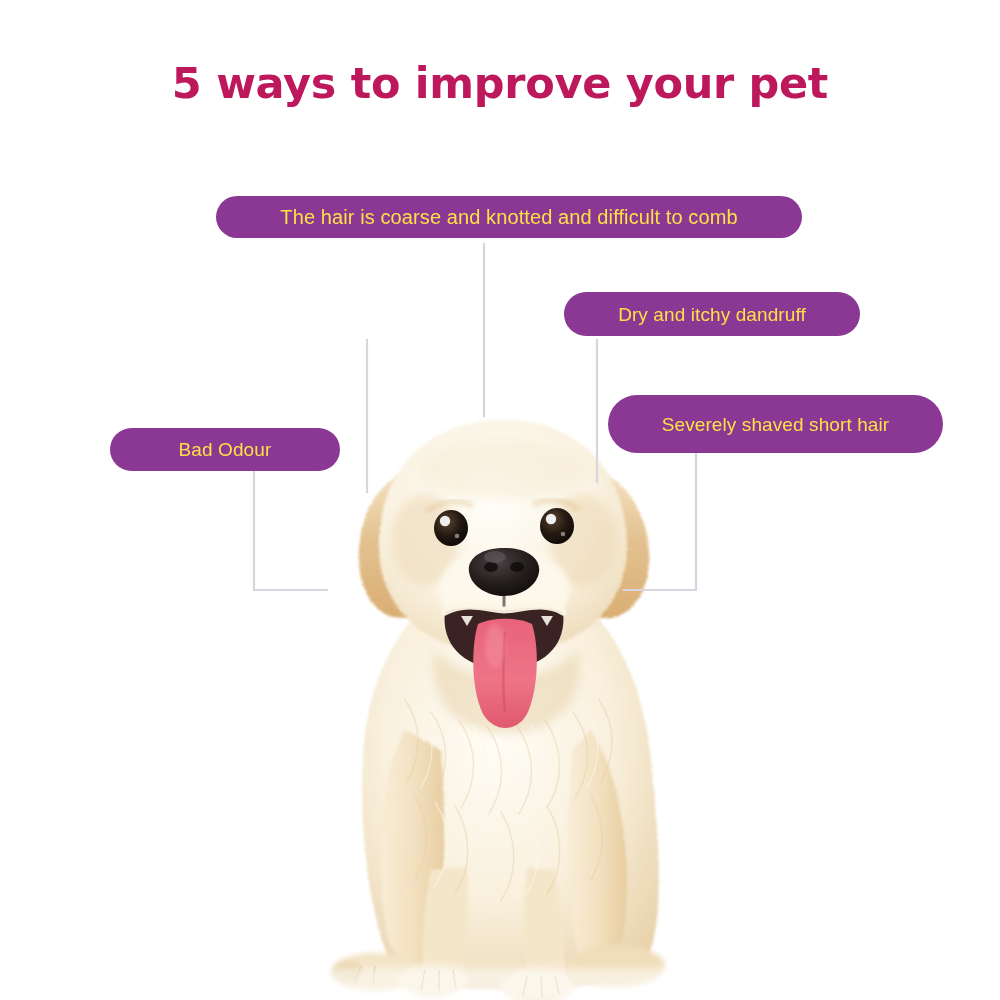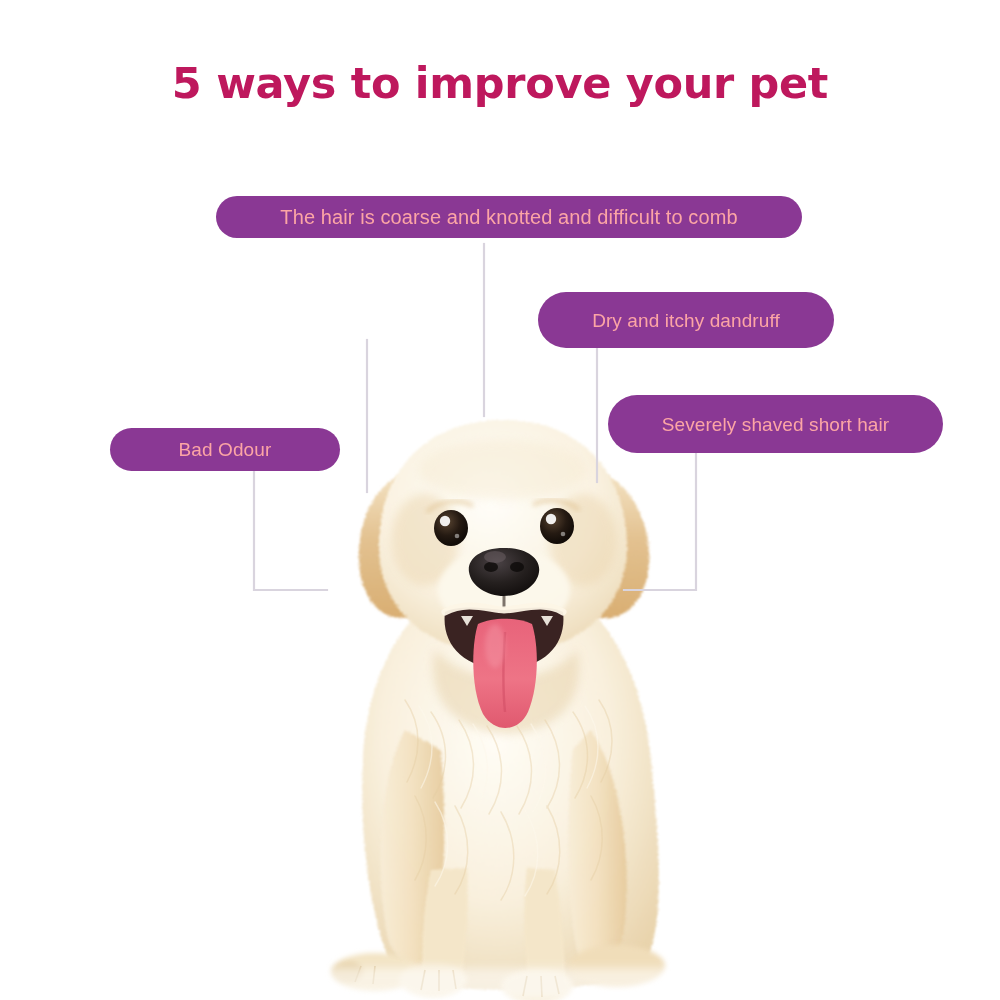--- a/index.html
+++ b/index.html
@@ -43,32 +43,32 @@
   }
 
   
   .pill {
     position: absolute;
     box-sizing: border-box;
     display: flex;
     align-items: center;
     justify-content: center;
     background: #8A3894;
-    color: #fca5a5;
+    color: #fde047;
     border-radius: 999px;
     font-size: 19px;
     line-height: 1;
     white-space: nowrap;
     padding: 0 22px;
     font-family: "Liberation Sans", sans-serif;
     letter-spacing: 0.1px;
   }
   .pill.p0 { left: 216px; top: 196px; width: 586px; height: 42px; font-size: 20px; }
   .pill.p1 { left: 171px; top: 292px; width: 226px; height: 44px; }
-  .pill.p2 { left: 538px; top: 292px; width: 296px; height: 56px; }
+  .pill.p2 { left: 564px; top: 292px; width: 296px; height: 44px; }
   .pill.p3 { left: 110px; top: 400px; width: 230px; height: 43px; margin-top: 28px; }
   .pill.p4 { left: 608px; top: 395px; width: 335px; height: 58px; }
 
   
   #puppy-photo {
     position: absolute;
     left: 255px;
     top: 400px;
     width: 500px;
     height: 600px;

